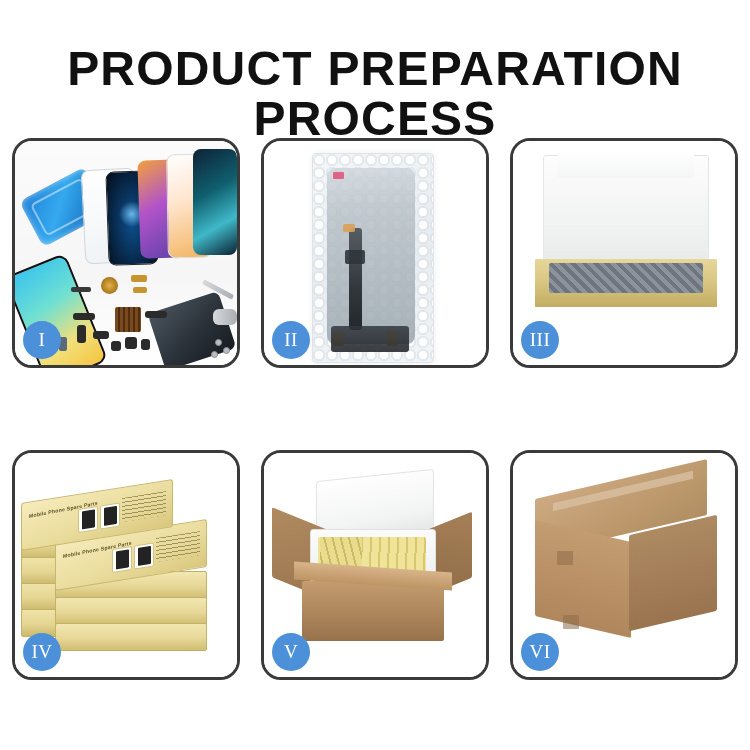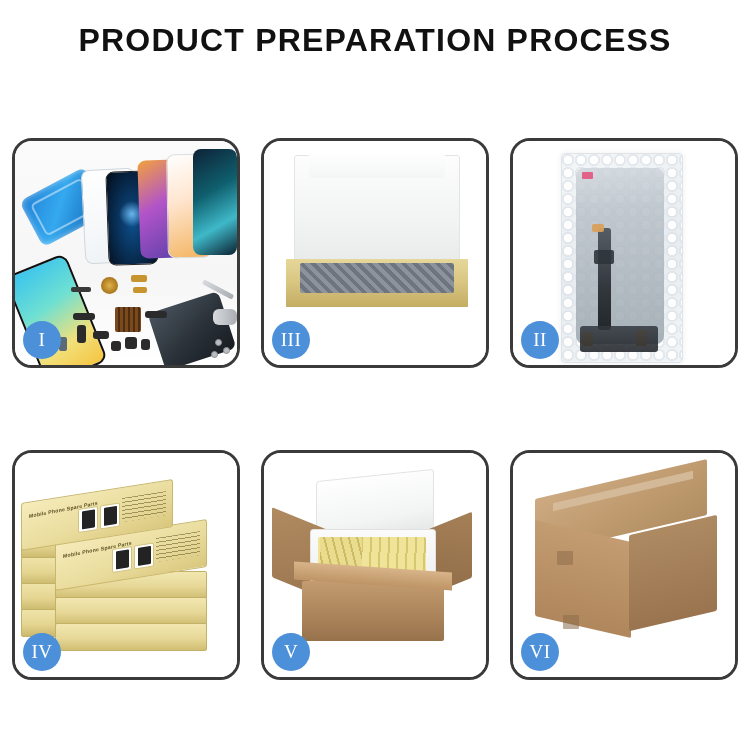--- a/index.html
+++ b/index.html
@@ -5,22 +5,22 @@
   html,body{margin:0;padding:0;}
   body{
     width:750px;height:750px;background:#ffffff;
     font-family:"Liberation Sans",sans-serif;overflow:hidden;
   }
   .page{position:relative;width:750px;height:750px;}
 
   
   .header{position:absolute;left:0;top:0;width:750px;text-align:center;}
   .title{
-    margin:0;padding-top:24px;
-    font-size:32px;font-weight:700;letter-spacing:1.2px;
+    margin:0;padding-top:44px;
+    font-size:48px;font-weight:700;letter-spacing:1.2px;
     color:#111111;line-height:1.05;
     font-family:"Liberation Sans",sans-serif;
   }
   .subtitle{
     margin:0;padding-top:11px;
     font-size:15.5px;font-weight:400;letter-spacing:.15px;
     color:#1b1b1b;
     font-family:"Liberation Sans",sans-serif;
   }
 
@@ -333,44 +333,44 @@
         <div class="chip screw" style="left:208px;top:206px;"></div>
         <div class="chip screw" style="left:196px;top:210px;"></div>
         <div class="tool" style="left:186px;top:146px;width:34px;height:5px;transform:rotate(28deg);"></div>
         <div class="tool" style="left:198px;top:168px;width:24px;height:16px;border-radius:6px;"></div>
 
         <div class="badge">I</div>
       </div>
     </div>
 
     <div class="panel">
-      <div class="stage p3bg">
-        <div class="foam-lid"></div>
-        <div class="box3-rimL"></div>
-        <div class="box3-rimR"></div>
-        <div class="box3-body">
-          <div class="box3-inner"></div>
-        </div>
-        <div class="badge">III</div>
-      </div>
-    </div>
-
-    <div class="panel">
       <div class="stage p2bg">
         <div class="bubble-bag">
           <div class="lcd"></div>
           <div class="lcd-sticker"></div>
           <div class="lcd-flex"></div>
           <div class="lcd-ic"></div>
           <div class="lcd-tab" style="left:30px;top:70px;width:12px;height:8px;"></div>
           <div class="lcd-tab" style="left:20px;top:178px;width:11px;height:14px;"></div>
           <div class="lcd-tab" style="left:74px;top:176px;width:11px;height:16px;"></div>
           <div class="lcd-bottom"></div>
         </div>
         <div class="badge">II</div>
+      </div>
+    </div>
+
+    <div class="panel">
+      <div class="stage p3bg">
+        <div class="foam-lid"></div>
+        <div class="box3-rimL"></div>
+        <div class="box3-rimR"></div>
+        <div class="box3-body">
+          <div class="box3-inner"></div>
+        </div>
+        <div class="badge">III</div>
       </div>
     </div>
 
     <div class="panel">
       <div class="stage p4bg">
         <div class="stack">
           <div class="sbox" style="top:52px;"></div>
           <div class="sbox" style="top:78px;"></div>
           <div class="sbox" style="top:104px;"></div>
           <div class="sbox" style="top:130px;"></div>

